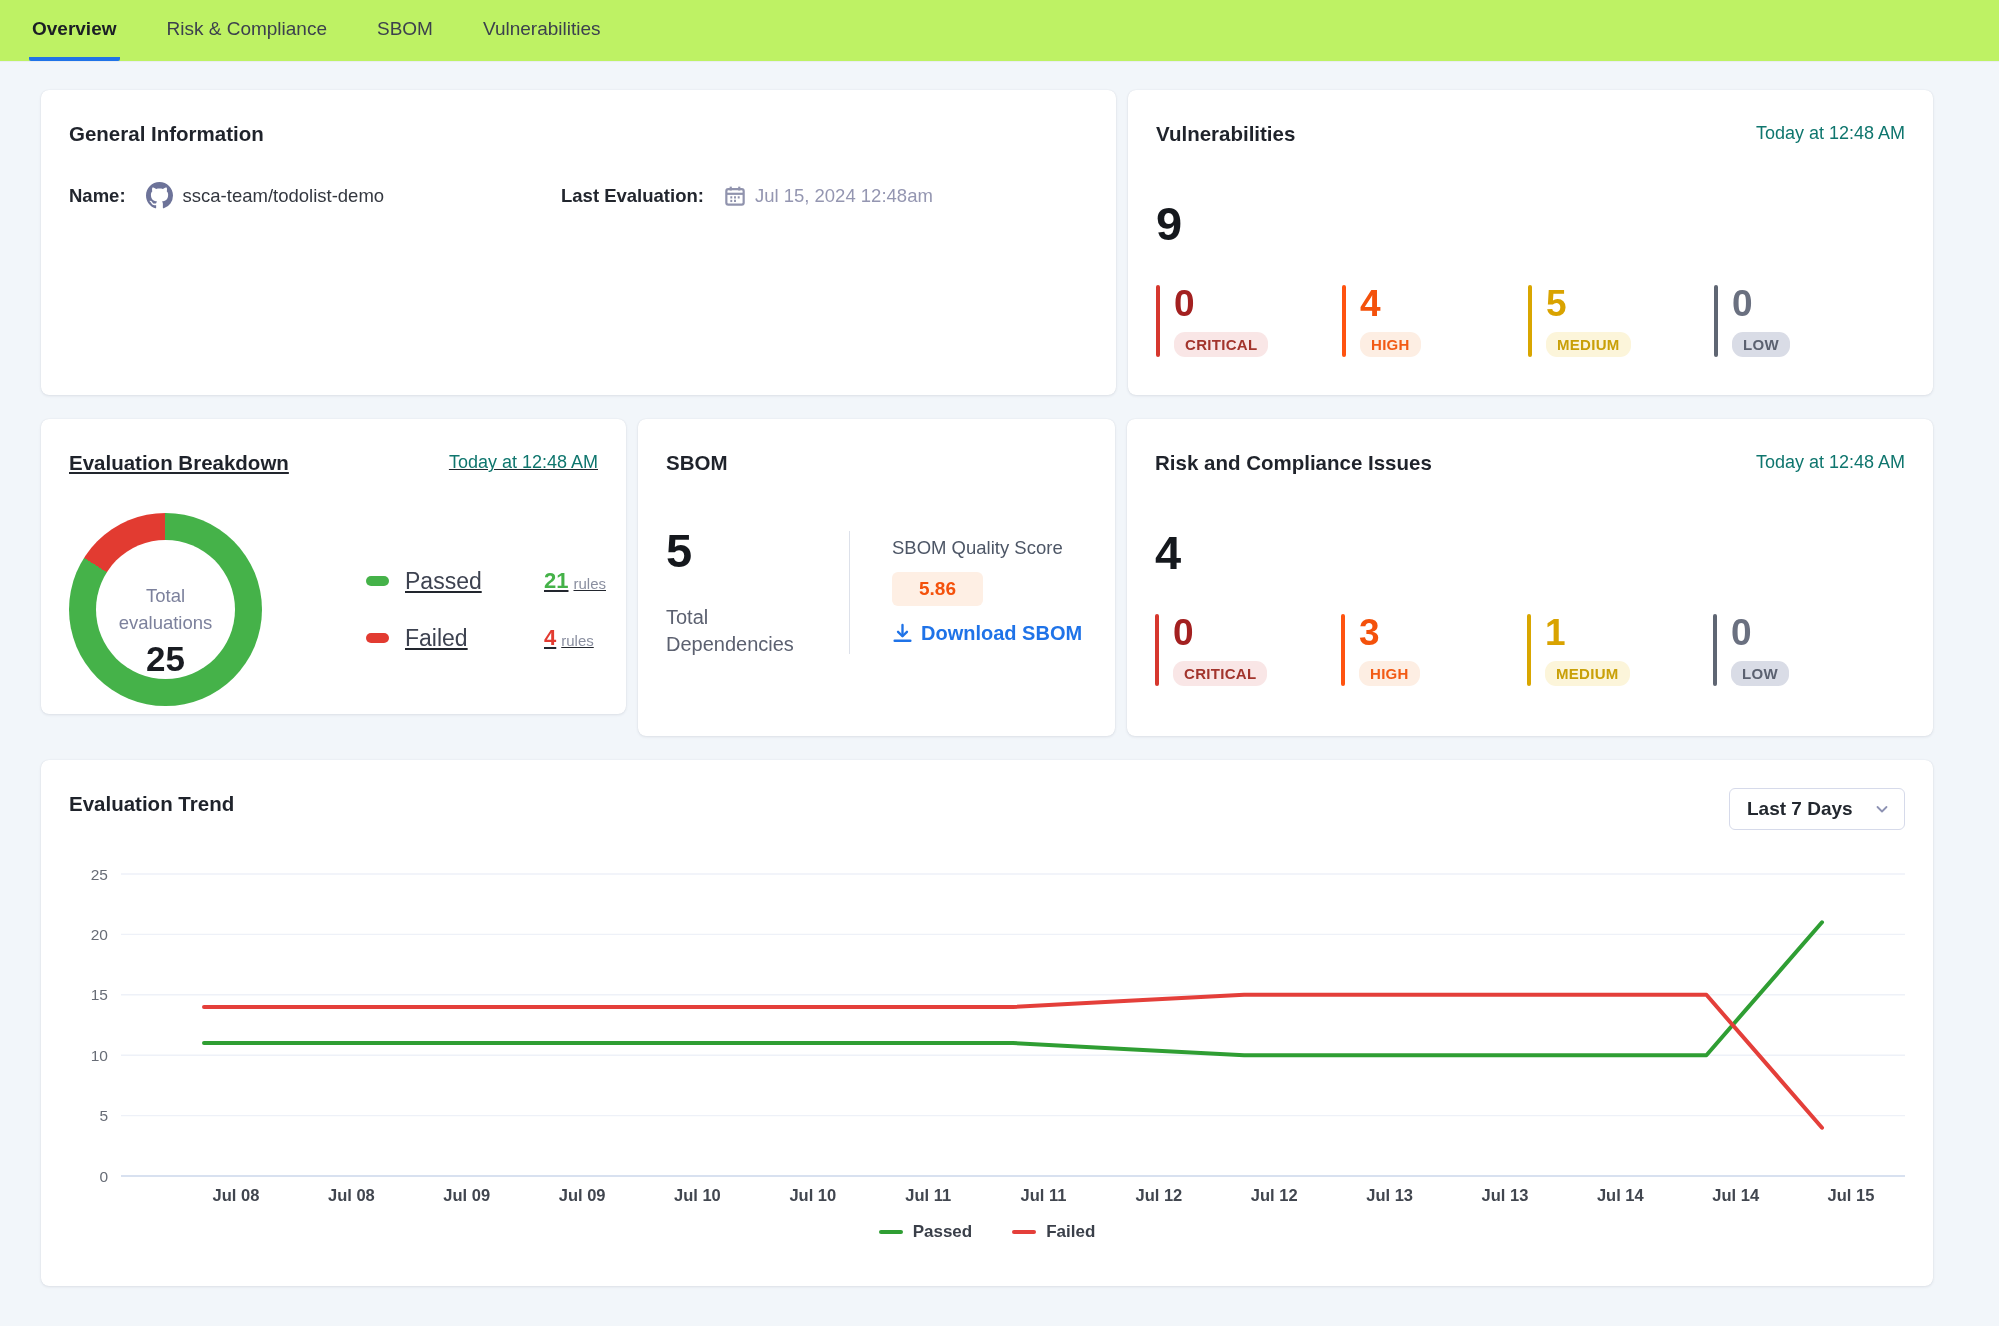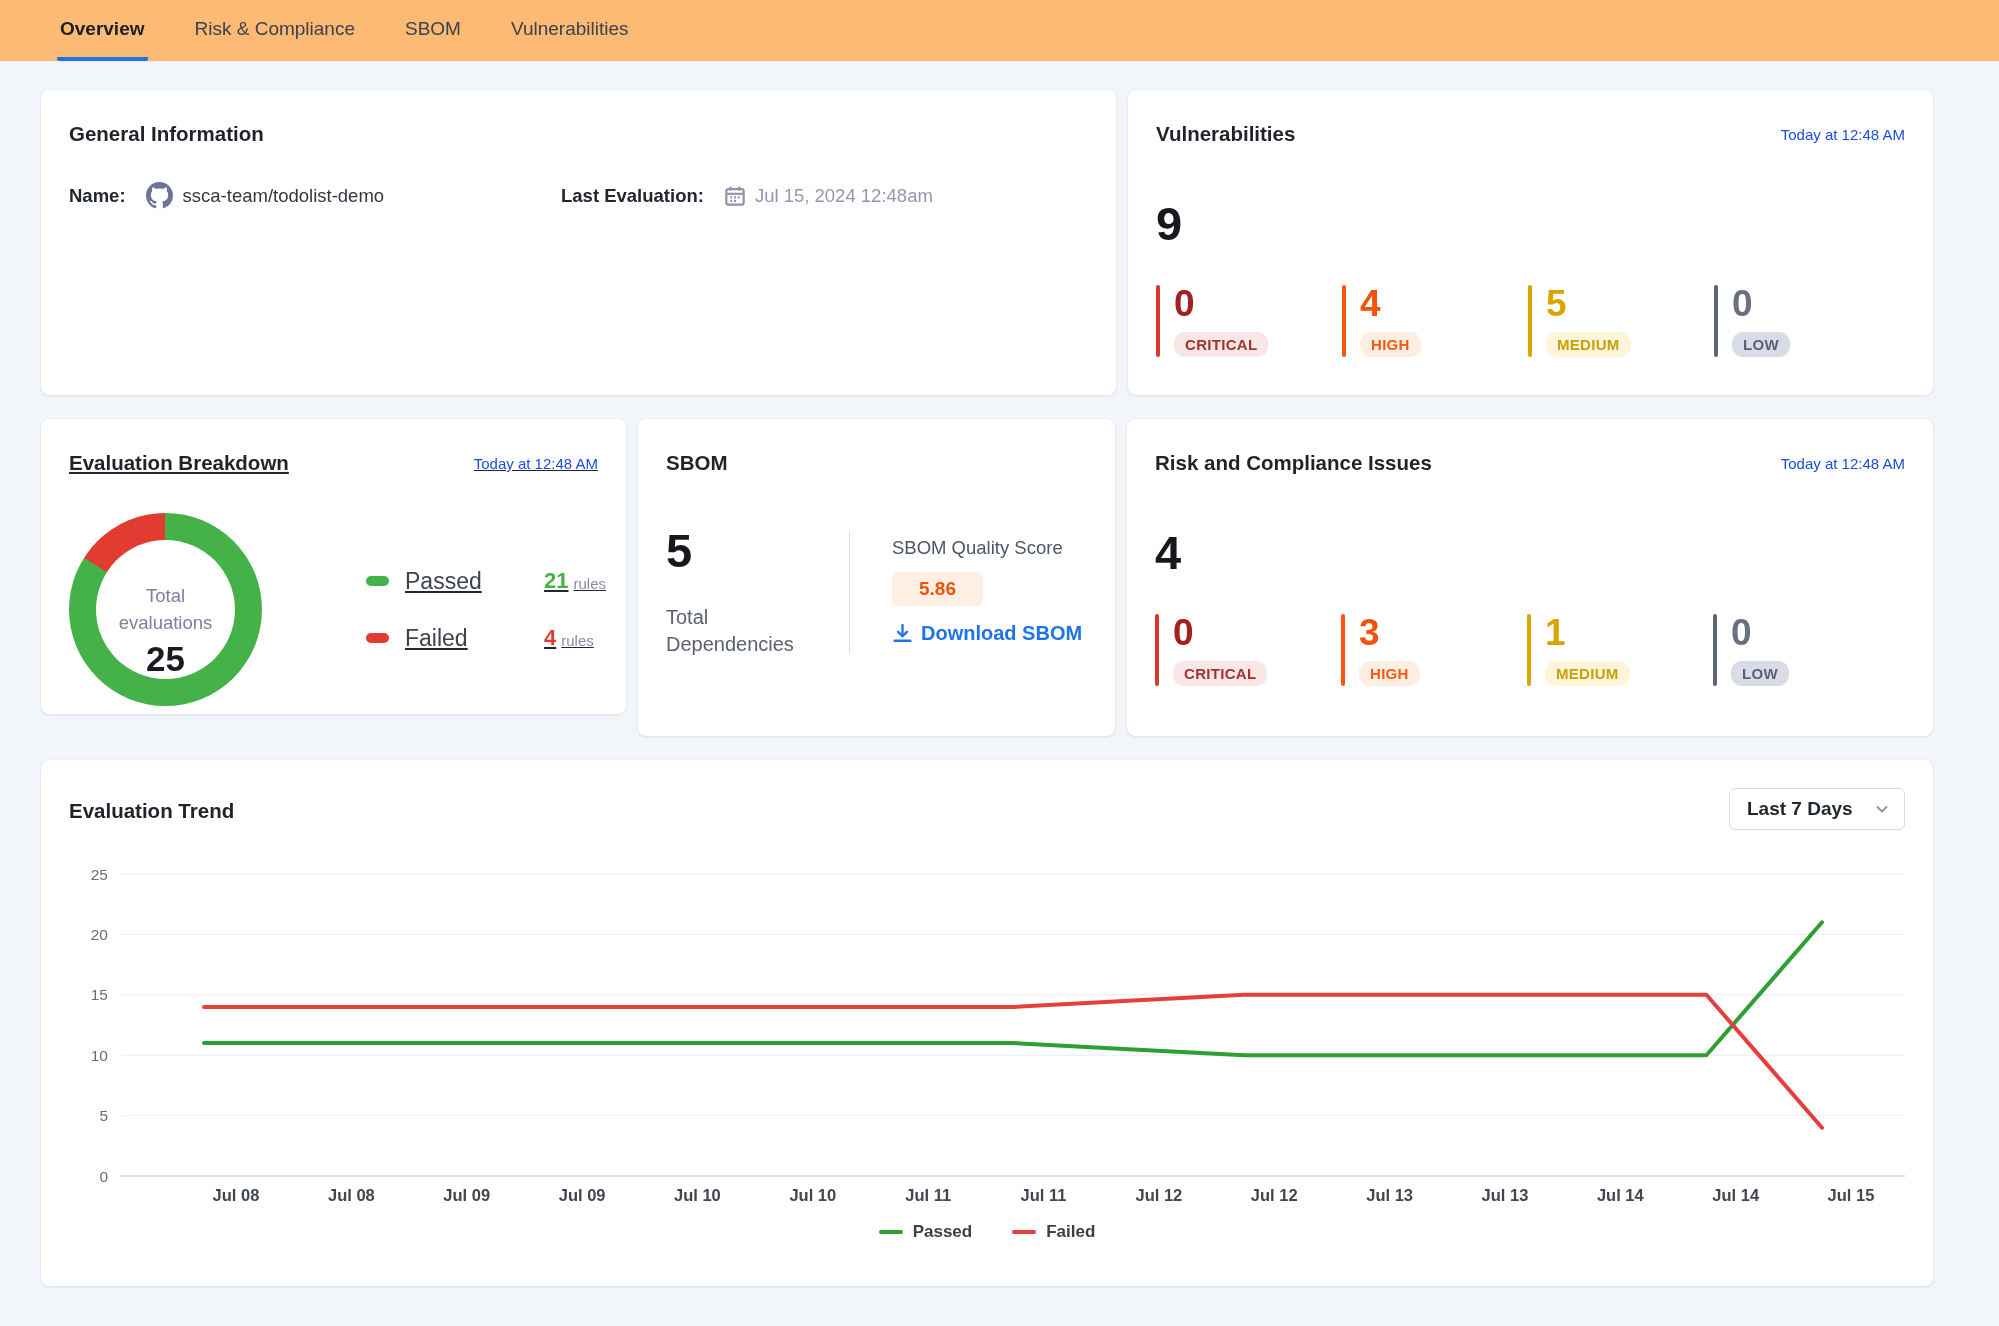--- a/index.html
+++ b/index.html
@@ -5,25 +5,25 @@
   * { margin:0; padding:0; box-sizing:border-box; }
   html,body { width:1999px; height:1326px; }
   body {
     font-family:"Liberation Sans", sans-serif;
     background:#f2f6fa;
     color:#22262e;
     overflow:hidden;
   }
   
   .tabbar {
-    background:#fdba74;
+    background:#bef264;
     height:62px;
     display:flex;
     align-items:stretch;
-    padding-left:57px;
+    padding-left:29px;
     border-bottom:1px solid #e9edf2;
     text-align:right;
   }
   .tab {
     display:flex; align-items:center;
     margin-right:44px;
     font-size:19px;
     color:#3c414d;
     font-weight:500;
     cursor:pointer;
@@ -40,23 +40,23 @@
   
   .content { padding:28px 66px 0 41px; }
   .row { display:flex; gap:12px; }
   .row + .row { margin-top:24px; }
   .card {
     background:#ffffff;
     border-radius:8px;
     box-shadow:0 1px 3px rgba(35,50,75,.10), 0 0 1px rgba(35,50,75,.12);
     padding:28px;
   }
-  .card-head { display:flex; justify-content:space-between; align-items:center; }
+  .card-head { display:flex; justify-content:space-between; align-items:flex-start; }
   .card-title { font-size:20.5px; font-weight:700; color:#1f232b; padding-top:4px; }
-  .timestamp { font-size:15px; color:#1d4ed8; padding-top:5px; }
+  .timestamp { font-size:18px; color:#0f766e; padding-top:5px; }
   
   .card.general { width:1075px; height:305px; }
   .card.vulns   { flex:1; height:305px; }
   .gi-grid {
     display:grid; grid-template-columns:492px 1fr;
     row-gap:28px; margin-top:36px;
   }
   .gi-item { display:flex; align-items:center; font-size:18.5px; }
   .gi-label { font-weight:700; color:#22262e; margin-right:20px; }
   .gi-value { color:#33373f; }

